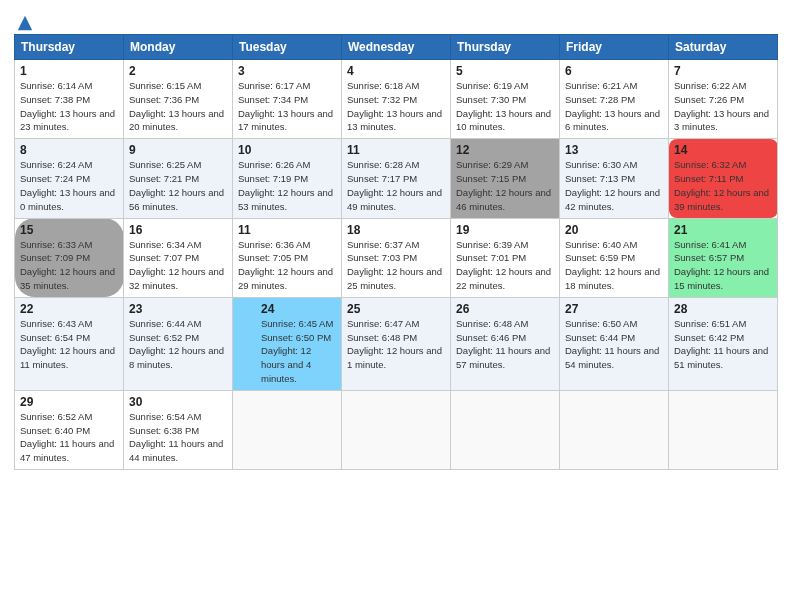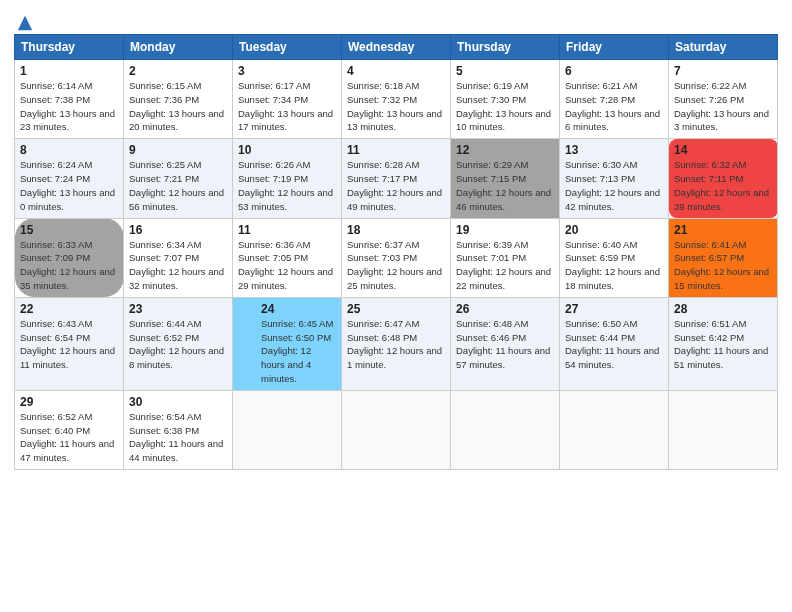--- a/index.html
+++ b/index.html
@@ -156,21 +156,21 @@
           <td style="background: rgb(238, 242, 249);"><span class="day-num">13</span><span class="day-info">Sunrise: 6:30 AM<br>Sunset: 7:13 PM<br>Daylight: 12 hours and 42 minutes.</span></td>
           <td style="background: #ef4444; border-radius: 8px;"><span class="day-num">14</span><span class="day-info">Sunrise: 6:32 AM<br>Sunset: 7:11 PM<br>Daylight: 12 hours and 39 minutes.</span></td>
         </tr>
         <tr>
           <td style="background: #a3a3a3; border-radius: 20px;"><span class="day-num">15</span><span class="day-info">Sunrise: 6:33 AM<br>Sunset: 7:09 PM<br>Daylight: 12 hours and 35 minutes.</span></td>
           <td style="background: rgb(255, 255, 255);"><span class="day-num">16</span><span class="day-info">Sunrise: 6:34 AM<br>Sunset: 7:07 PM<br>Daylight: 12 hours and 32 minutes.</span></td>
           <td style="background: rgb(255, 255, 255);"><span class="day-num">11</span><span class="day-info">Sunrise: 6:36 AM<br>Sunset: 7:05 PM<br>Daylight: 12 hours and 29 minutes.</span></td>
           <td style="background: rgb(255, 255, 255);"><span class="day-num">18</span><span class="day-info">Sunrise: 6:37 AM<br>Sunset: 7:03 PM<br>Daylight: 12 hours and 25 minutes.</span></td>
           <td style="background: rgb(255, 255, 255);"><span class="day-num">19</span><span class="day-info">Sunrise: 6:39 AM<br>Sunset: 7:01 PM<br>Daylight: 12 hours and 22 minutes.</span></td>
           <td style="background: rgb(255, 255, 255);"><span class="day-num">20</span><span class="day-info">Sunrise: 6:40 AM<br>Sunset: 6:59 PM<br>Daylight: 12 hours and 18 minutes.</span></td>
-          <td style="background: #f97316; margin-top: 20px;"><span class="day-num">21</span><span class="day-info">Sunrise: 6:41 AM<br>Sunset: 6:57 PM<br>Daylight: 12 hours and 15 minutes.</span></td>
+          <td style="background: #86efac; margin-top: 20px;"><span class="day-num">21</span><span class="day-info">Sunrise: 6:41 AM<br>Sunset: 6:57 PM<br>Daylight: 12 hours and 15 minutes.</span></td>
         </tr>
         <tr>
           <td style="background: rgb(238, 242, 249);"><span class="day-num">22</span><span class="day-info">Sunrise: 6:43 AM<br>Sunset: 6:54 PM<br>Daylight: 12 hours and 11 minutes.</span></td>
           <td style="background: rgb(238, 242, 249);"><span class="day-num">23</span><span class="day-info">Sunrise: 6:44 AM<br>Sunset: 6:52 PM<br>Daylight: 12 hours and 8 minutes.</span></td>
           <td style="background: #7dd3fc; padding-left: 28px;"><span class="day-num">24</span><span class="day-info">Sunrise: 6:45 AM<br>Sunset: 6:50 PM<br>Daylight: 12 hours and 4 minutes.</span></td>
           <td style="background: rgb(238, 242, 249);"><span class="day-num">25</span><span class="day-info">Sunrise: 6:47 AM<br>Sunset: 6:48 PM<br>Daylight: 12 hours and 1 minute.</span></td>
           <td style="background: rgb(238, 242, 249);"><span class="day-num">26</span><span class="day-info">Sunrise: 6:48 AM<br>Sunset: 6:46 PM<br>Daylight: 11 hours and 57 minutes.</span></td>
           <td style="background: rgb(238, 242, 249); margin-top: 8px;"><span class="day-num">27</span><span class="day-info">Sunrise: 6:50 AM<br>Sunset: 6:44 PM<br>Daylight: 11 hours and 54 minutes.</span></td>
           <td style="background: rgb(238, 242, 249);"><span class="day-num">28</span><span class="day-info">Sunrise: 6:51 AM<br>Sunset: 6:42 PM<br>Daylight: 11 hours and 51 minutes.</span></td>
         </tr>

